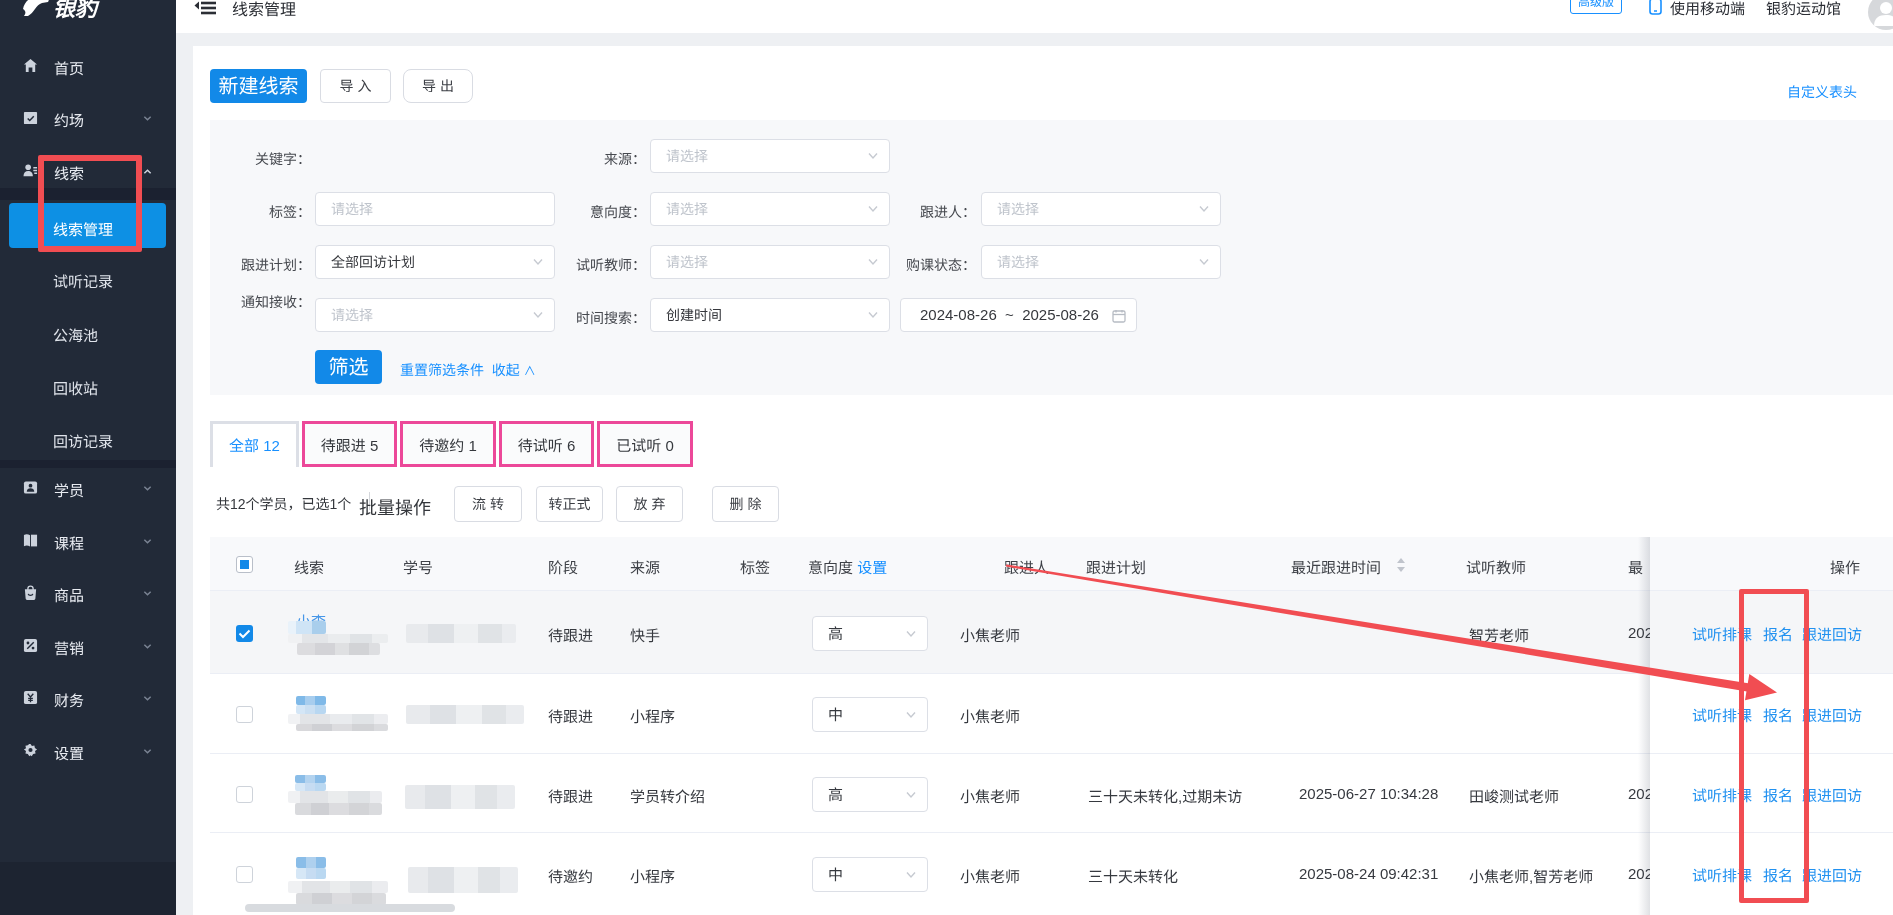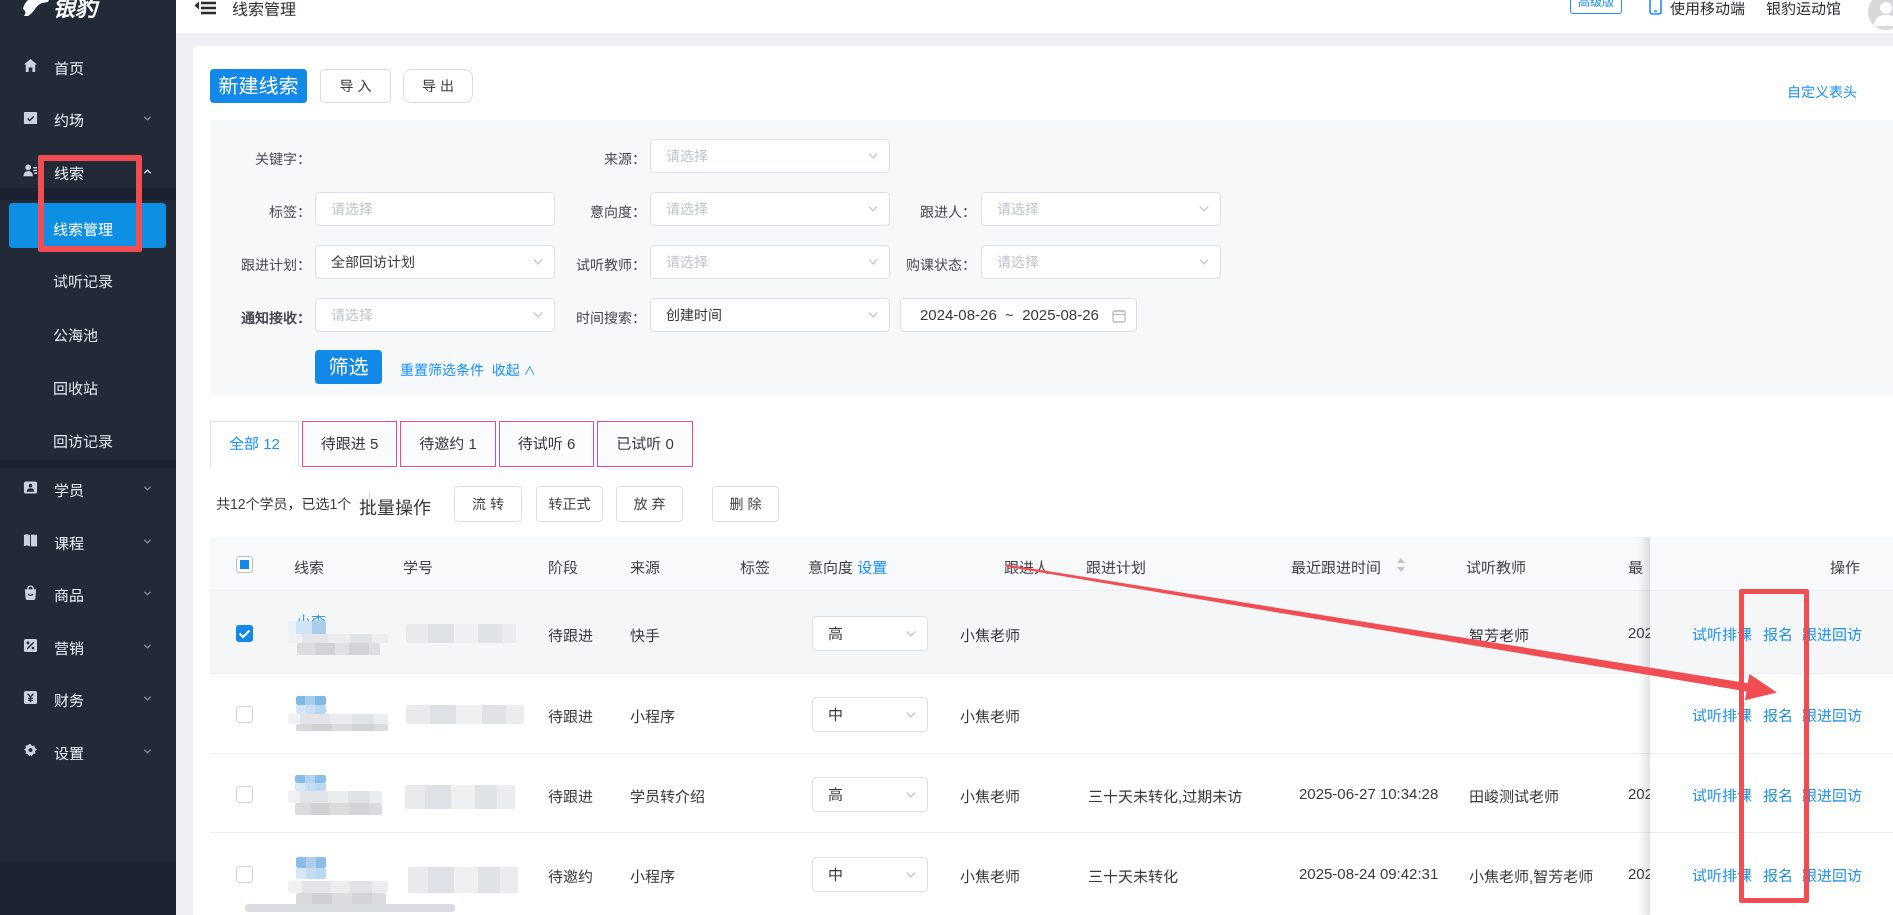--- a/index.html
+++ b/index.html
@@ -24,21 +24,21 @@
   .btn-plain { position:absolute; background:#fff; border:1px solid #d9dce3; color:#3c3f45; border-radius:4px; text-align:center; font-size:14px; }
   .blue { color:#1890ff; }
   
   #panel { position:absolute; left:17px; top:74px; width:1683px; height:275px; background:#f7f8fa; }
   .flabel { position:absolute; font-size:14px; color:#46494f; text-align:right; }
   .finput { position:absolute; height:34px; background:#fff; border:1px solid #dcdfe6; border-radius:4px; font-size:14px; line-height:32px; }
   .finput .ph { color:#bfc4cc; margin-left:15px; }
   .finput .val { color:#36383d; margin-left:15px; }
   .fchev { position:absolute; right:11px; top:12px; width:10px; height:8px; }
   
-  .tab { position:absolute; top:375px; height:46px; border:1px solid #ec4899; background:#fafbfc; font-size:15px; color:#35383d; text-align:center; line-height:44px; }
+  .tab { position:absolute; top:375px; height:46px; border:3px solid #ec4899; background:#fafbfc; font-size:15px; color:#35383d; text-align:center; line-height:44px; }
   .tab.on { background:#fff; border-color:#dcdfe6; border-bottom:none; color:#1890ff; }
   
   .sep { position:absolute; left:17px; right:0; height:1px; background:#ebeef5; }
   .hcell { position:absolute; font-size:15px; color:#3f4248; }
   .cell { position:absolute; font-size:15px; color:#36393f; }
   .link { color:#2191f0; }
   .cb { position:absolute; width:17px; height:17px; border-radius:3px; }
   .cb.off { background:#fff; border:1px solid #ced3da; }
   .cb.on { background:#1289e8; }
   .blur { position:absolute; border-radius:2px; }
@@ -225,21 +225,21 @@
       <div class="finput" style="left:440px; top:125px; width:240px;"><span class="ph">请选择</span>
         <svg class="fchev" viewBox="0 0 10 8">
             <path d="M1 1.5 L5 6 L9 1.5" stroke="#c6cad1" stroke-width="1.4" fill="none"></path>
           </svg></div>
       <div class="flabel" style="left:660px; top:134px; width:106px;">购课状态：</div>
       <div class="finput" style="left:771px; top:125px; width:240px;"><span class="ph">请选择</span>
         <svg class="fchev" viewBox="0 0 10 8">
             <path d="M1 1.5 L5 6 L9 1.5" stroke="#c6cad1" stroke-width="1.4" fill="none"></path>
           </svg></div>
 
-      <div class="flabel" style="left:0; top:187px; width:101px;font-weight:bold;">通知接收：</div>
+      <div class="flabel" style="left:0; top:171px; width:101px;">通知接收：</div>
       <div class="finput" style="left:105px; top:178px; width:240px;"><span class="ph">请选择</span>
         <svg class="fchev" viewBox="0 0 10 8">
             <path d="M1 1.5 L5 6 L9 1.5" stroke="#c6cad1" stroke-width="1.4" fill="none"></path>
           </svg></div>
       <div class="flabel" style="left:330px; top:187px; width:106px;">时间搜索：</div>
       <div class="finput" style="left:440px; top:178px; width:240px;"><span class="val">创建时间</span>
         <svg class="fchev" viewBox="0 0 10 8">
             <path d="M1 1.5 L5 6 L9 1.5" stroke="#c6cad1" stroke-width="1.4" fill="none"></path>
           </svg></div>
       <div class="finput" style="left:690px; top:178px; width:237px; color:#36383d;">

